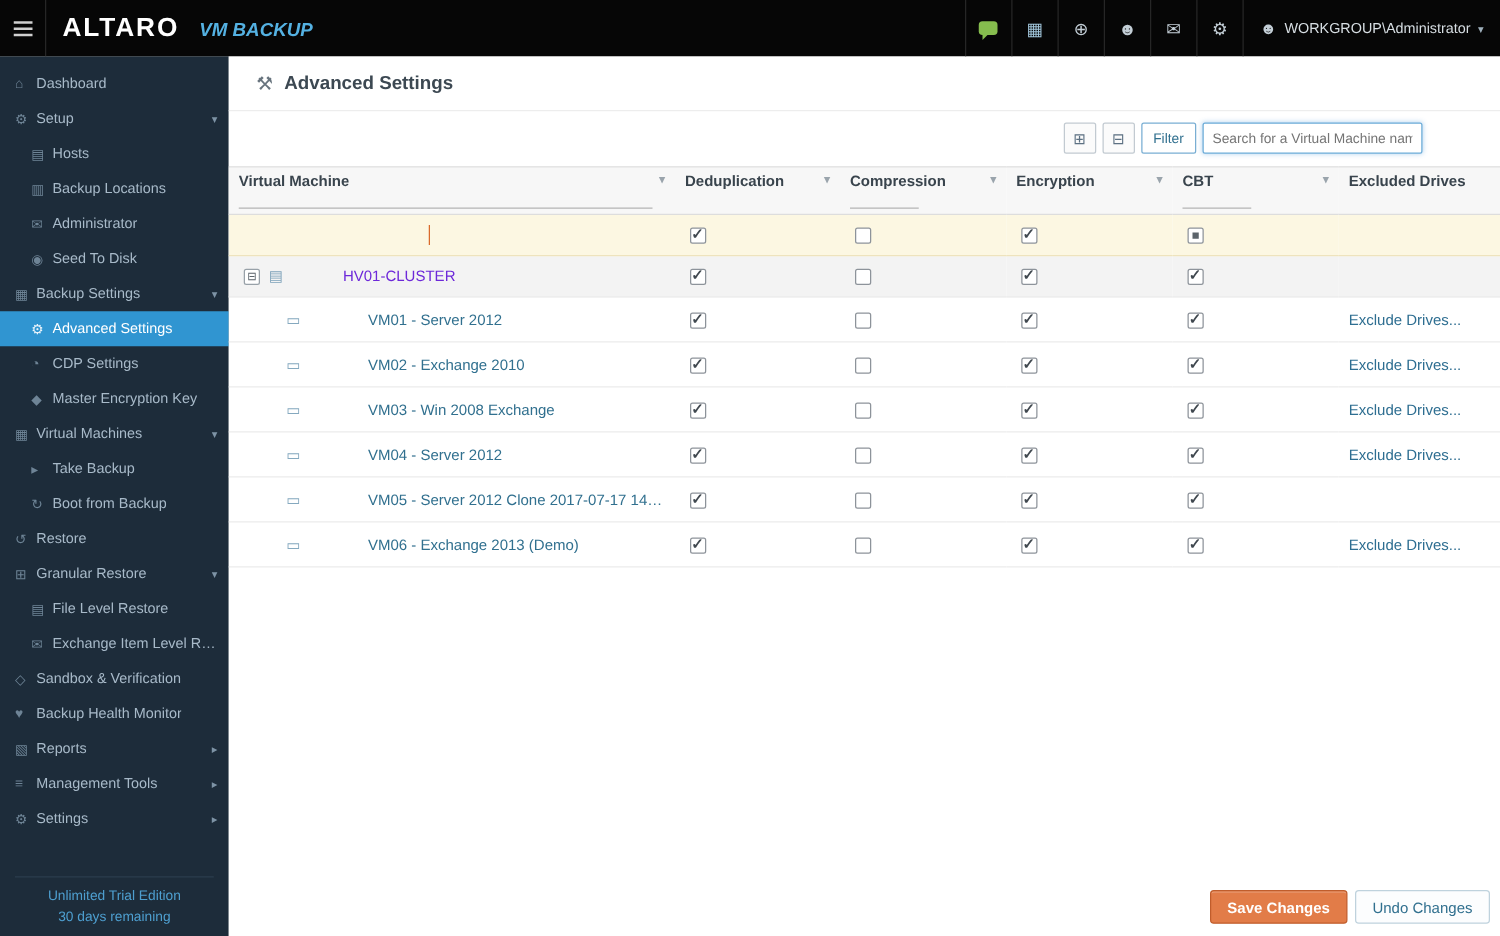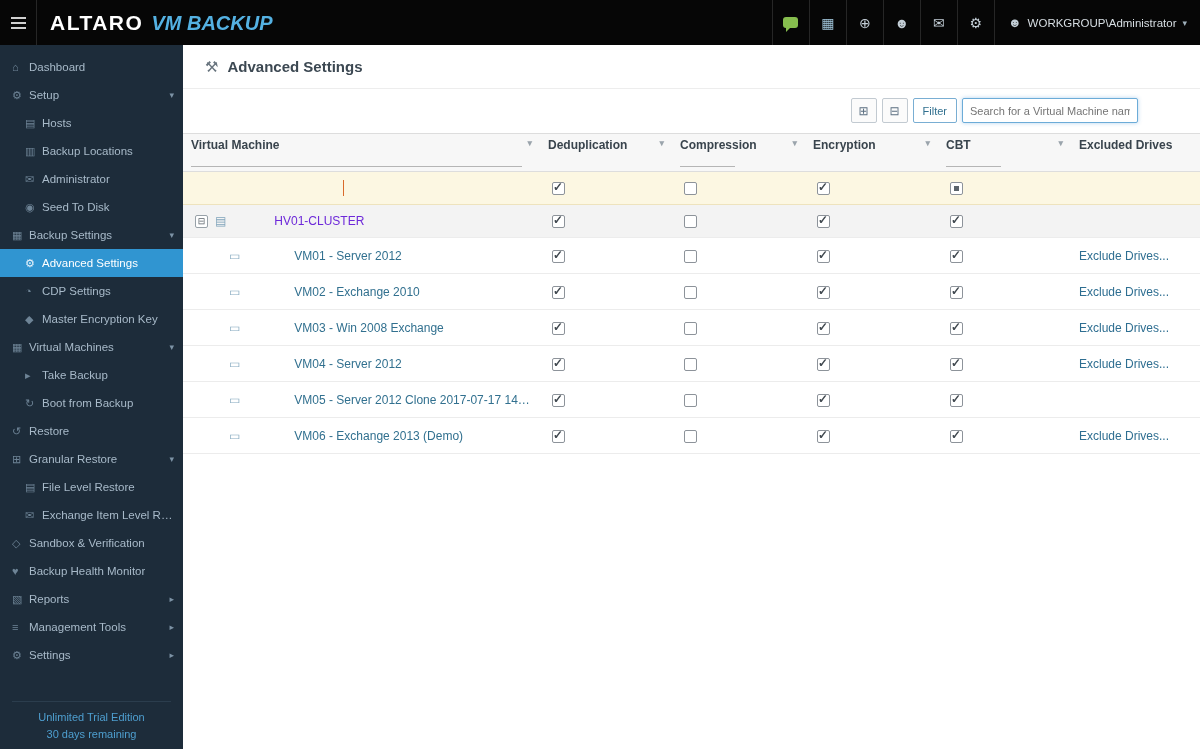--- a/index.html
+++ b/index.html
@@ -6,23 +6,23 @@
   html, body { margin: 0; padding: 0; }
   body {
     width: 1200px; height: 749px; position: relative; overflow: hidden;
     background: #fff; font-family: "Liberation Sans", sans-serif;
   }
 
   
   .topbar { position: absolute; top:0; left:0; right:0; height:45px; background:#060606; display:flex; z-index:10; }
   .menu-btn { width:37px; border-right:1px solid #262626; display:flex; flex-direction:column; align-items:center; justify-content:center; gap:3px; cursor:pointer; }
   .menu-btn .bar { width:15px; height:2px; background:#d0d0d0; }
-  .logo { display:flex; align-items:baseline; gap:8px; padding-left:13px; align-self:center; }
+  .logo { display:flex; align-items:baseline; gap:16px; padding-left:13px; align-self:center; }
   .logo-main { color:#fff; font-weight:bold; font-size:21px; letter-spacing:1.5px; }
-  .logo-sub { color:#54b1e2; font-style:italic; font-weight:bold; font-size:20px; }
+  .logo-sub { color:#54b1e2; font-style:italic; font-weight:bold; font-size:15px; }
   .top-right { margin-left:auto; display:flex; align-items:stretch; }
   .top-icons { display:flex; align-items:stretch; }
   .top-icon { width:37px; border-left:1px solid #262626; display:flex; align-items:center; justify-content:center; font-size:14px; cursor:pointer; }
   .bubble { width:15px; height:11px; border-radius:3px; position:relative; display:inline-block; }
   .bubble::after { content:""; position:absolute; left:3px; bottom:-4px; border-style:solid; border-width:4px 4px 0 0; border-color:#86bd4e transparent transparent transparent; }
   .top-user { display:flex; align-items:center; gap:6px; border-left:1px solid #262626; padding:0 13px; color:#d7dee3; font-size:11.5px; cursor:pointer; }
   .tu-icon { font-size:13px; color:#c3ced6; }
   .tu-caret { font-size:9px; color:#9fb0bc; }
 
   
@@ -390,13 +390,17 @@
             </td>
             <td class="c"><span class="cb checked"></span></td>
             <td class="c"><span class="cb unchecked"></span></td>
             <td class="c"><span class="cb checked"></span></td>
             <td class="c"><span class="cb checked"></span></td>
             <td><span class="drives-link">Exclude Drives...</span></td>
           </tr>
         </tbody>
     </table>
   </div>
+  <div class="actions">
+    <button class="btn btn-save">Save Changes</button>
+    <button class="btn btn-undo">Undo Changes</button>
+  </div>
 </div>
 
 </body></html>

